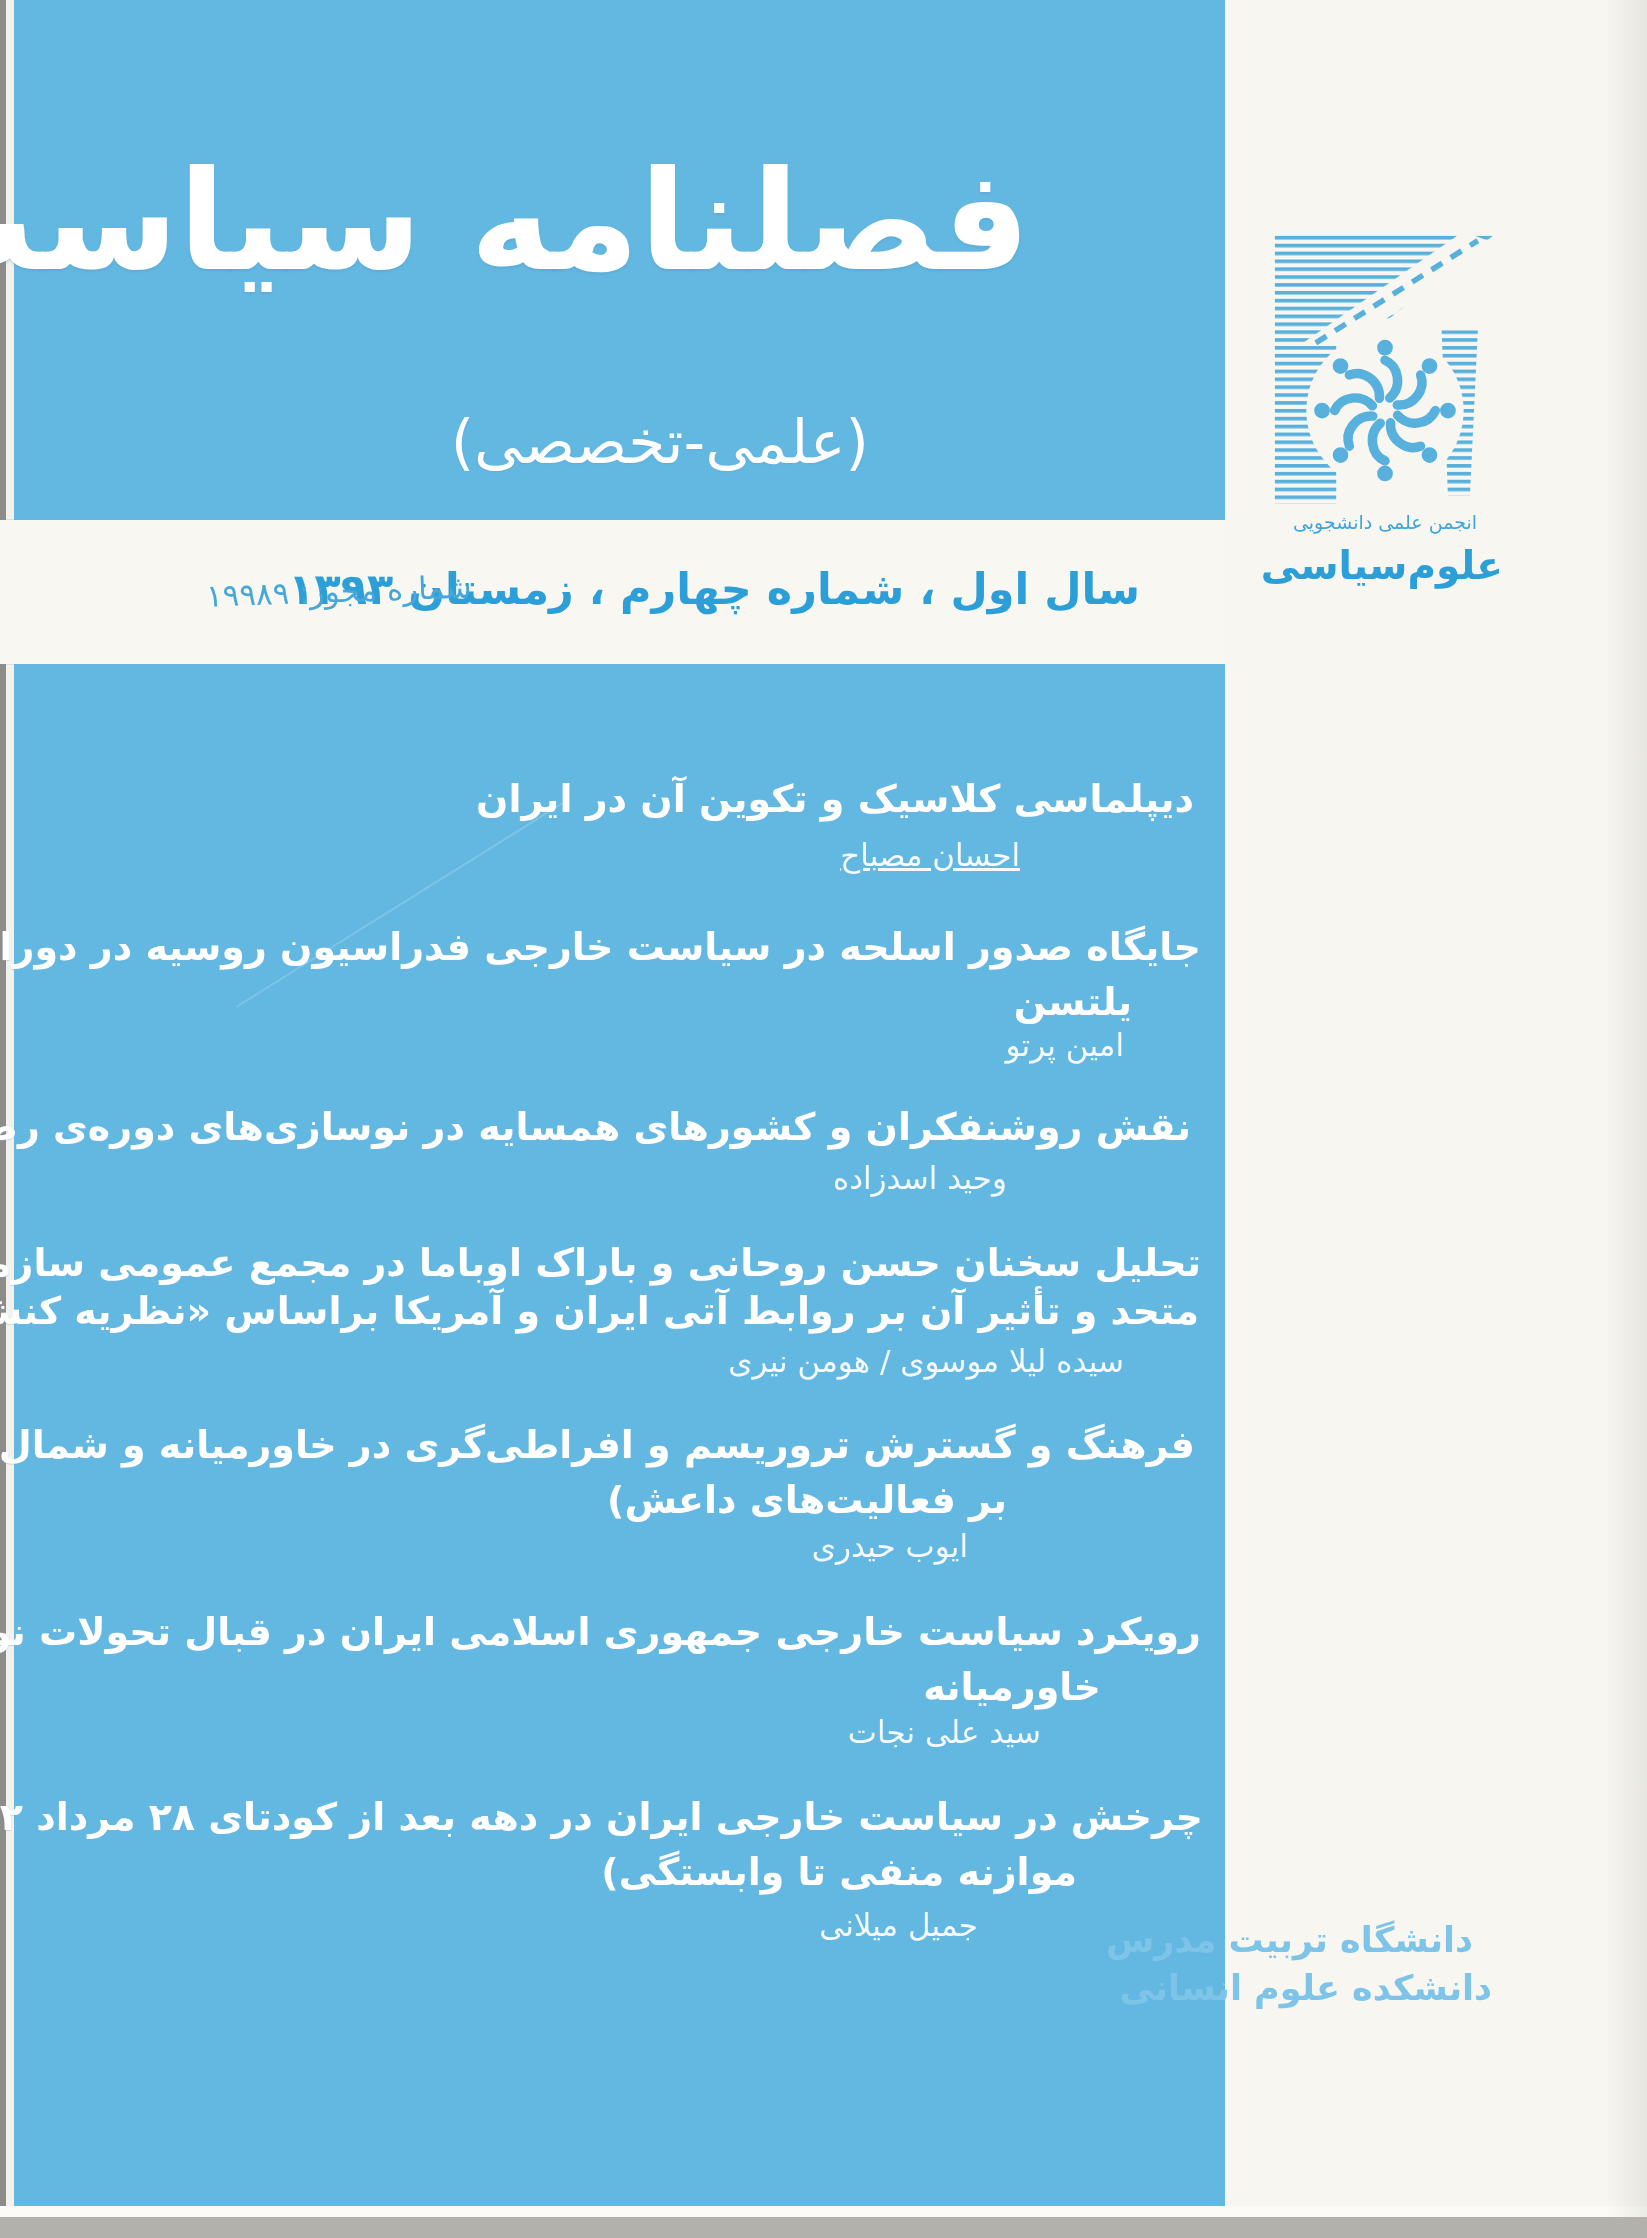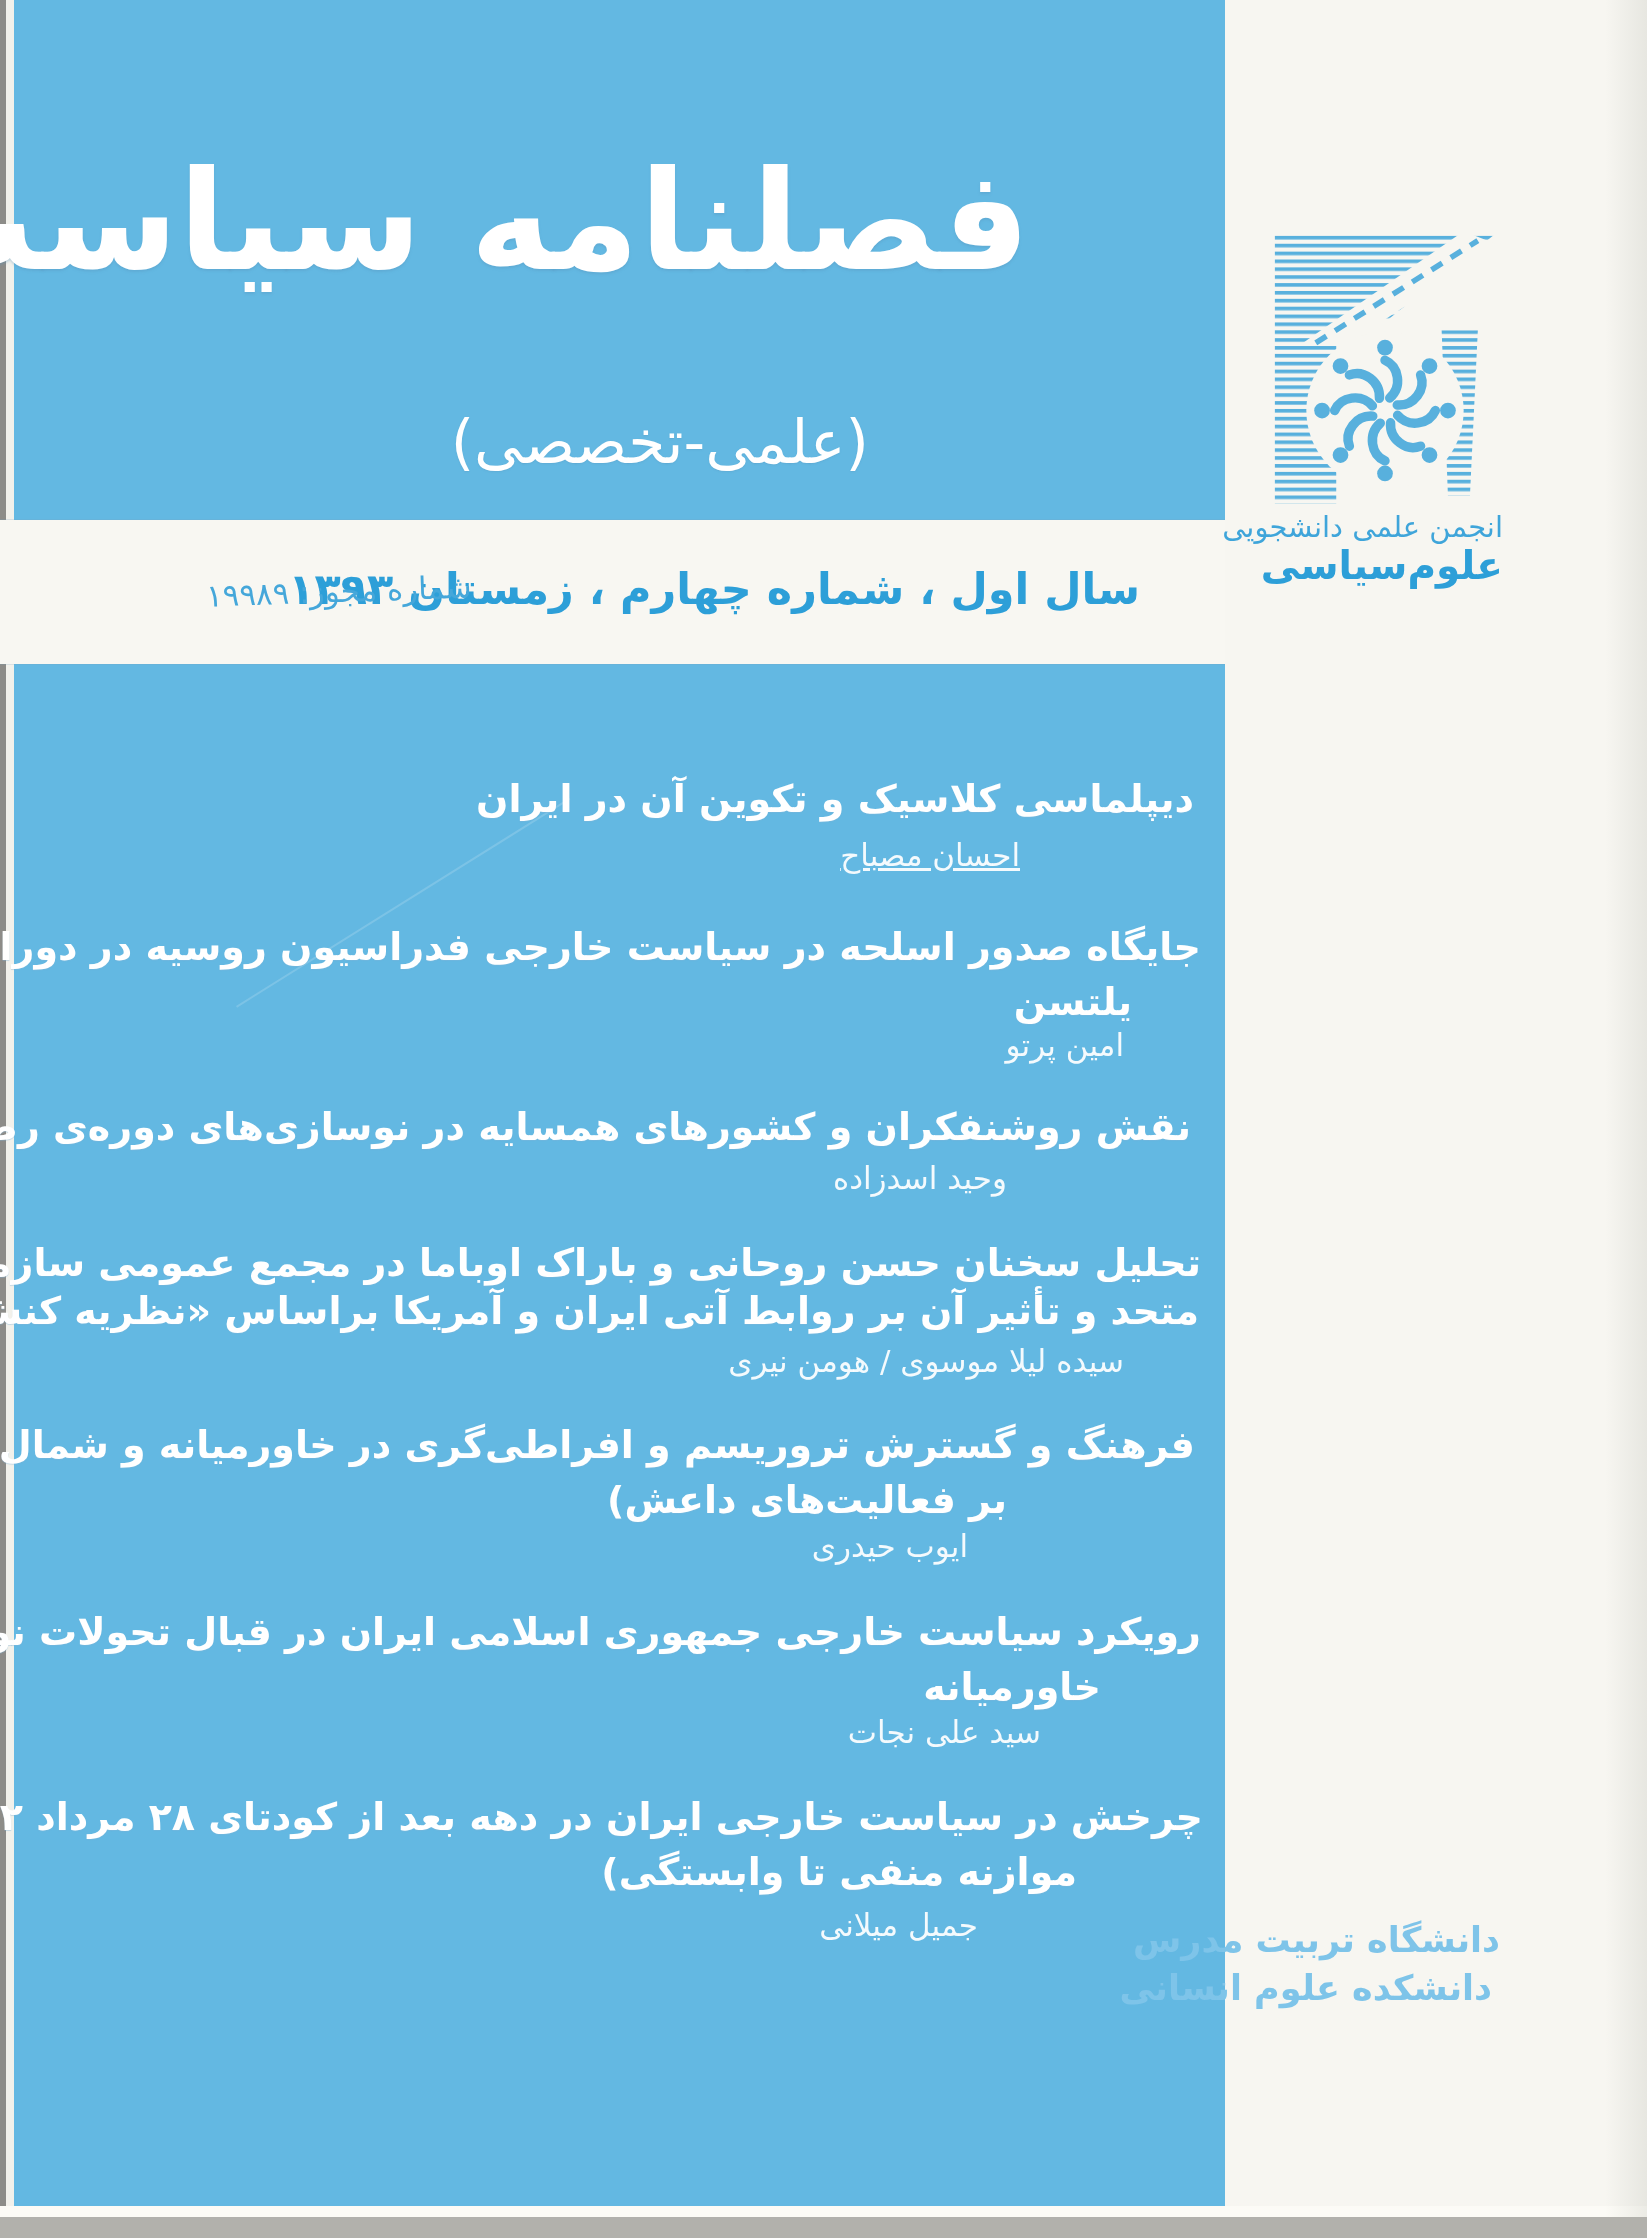--- a/index.html
+++ b/index.html
@@ -27,21 +27,21 @@
   .rtl{direction:rtl;white-space:nowrap;}
   .masthead{font-size:138px;font-weight:bold;color:#ffffff;line-height:1;
     text-shadow:0 1.6px 2.4px rgba(90,150,190,.35);}
   .subtitle{font-size:60px;font-weight:normal;color:#ffffff;line-height:1;
     text-shadow:0 0.8px 1.6px rgba(90,150,190,.3);}
   .issue{font-size:43px;font-weight:bold;color:#2d9fd8;line-height:1;}
   .license{font-size:31px;color:#45a7da;line-height:1;transform:rotate(-2deg);}
   .t-line{font-size:38px;font-weight:bold;color:#ffffff;line-height:1;
     text-shadow:0 0.8px 0.8px rgba(130,180,215,.4);}
   .a-line{font-size:31px;color:rgba(255,255,255,.93);line-height:1;}
-  .assoc1{font-size:29px;color:#3fa5da;line-height:1;width:236px;text-align:center;}
+  .assoc1{font-size:19px;color:#3fa5da;line-height:1;width:236px;text-align:center;}
   .assoc2{font-size:39px;font-weight:bold;color:#2d9fd8;line-height:1;width:236px;text-align:center;}
   .uni{font-size:35px;font-weight:bold;color:#7ec4e9;line-height:1;}
 </style>
 </head>
 <body>
 
 <div id="scan">
 
   <div class="abs blue-cover"></div>
   <div class="abs edge-dark"></div>
@@ -129,17 +129,17 @@
   <div class="abs rtl a-line" style="right:680px;top:1531px;">ایوب حیدری</div>
 
   <div class="abs rtl t-line" style="right:447px;top:1613px;">رویکرد سیاست خارجی جمهوری اسلامی ایران در قبال تحولات نوین</div>
   <div class="abs rtl t-line" style="right:547px;top:1668px;">خاورمیانه</div>
   <div class="abs rtl a-line" style="right:607px;top:1717px;">سید علی نجات</div>
 
   <div class="abs rtl t-line" style="right:445px;top:1798px;">چرخش در سیاست خارجی ایران در دهه بعد از کودتای ۲۸ مرداد ۱۳۳۲(از</div>
   <div class="abs rtl t-line" style="right:571px;top:1853px;">موازنه منفی تا وابستگی)</div>
   <div class="abs rtl a-line" style="right:670px;top:1902px;margin-top:8px;">جمیل میلانی</div>
 
-  <div class="abs rtl uni" style="right:148px;top:1923px;">دانشگاه تربیت مدرس</div>
+  <div class="abs rtl uni" style="right:175px;top:1923px;">دانشگاه تربیت مدرس</div>
   <div class="abs rtl uni" style="right:156px;top:1971px;">دانشکده علوم انسانی</div>
 
 </div>
 
 
 </body></html>

